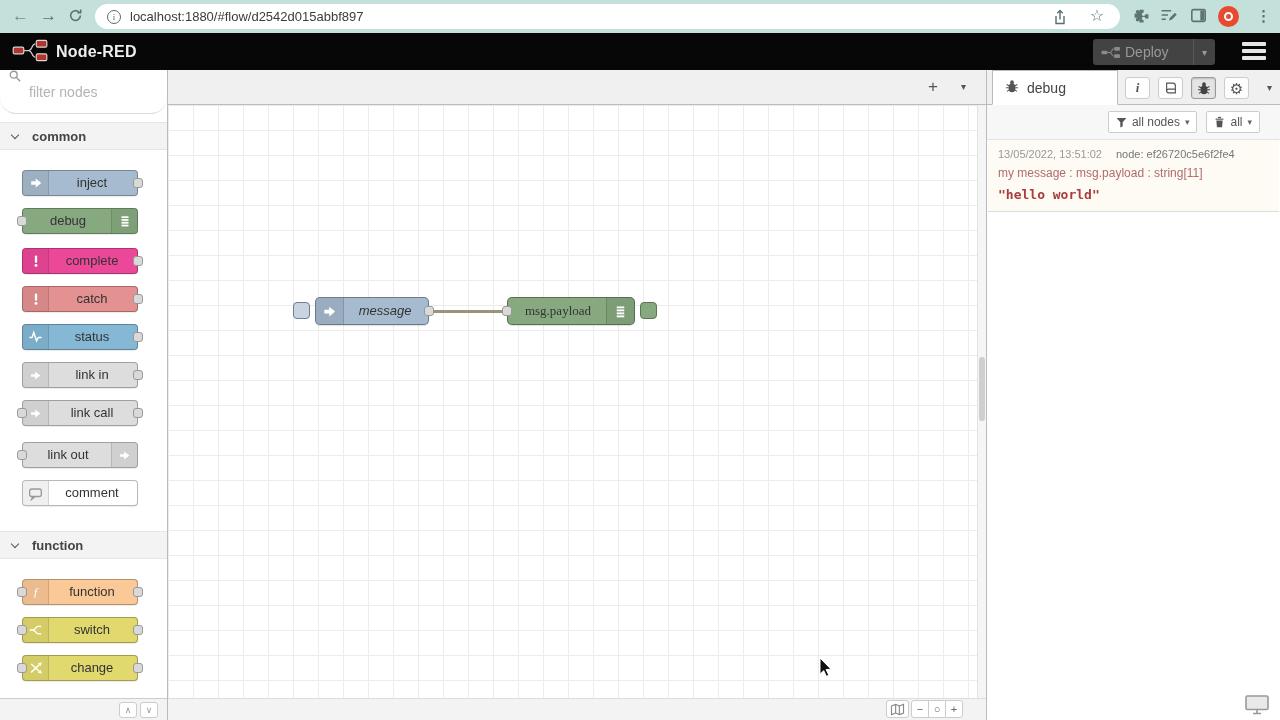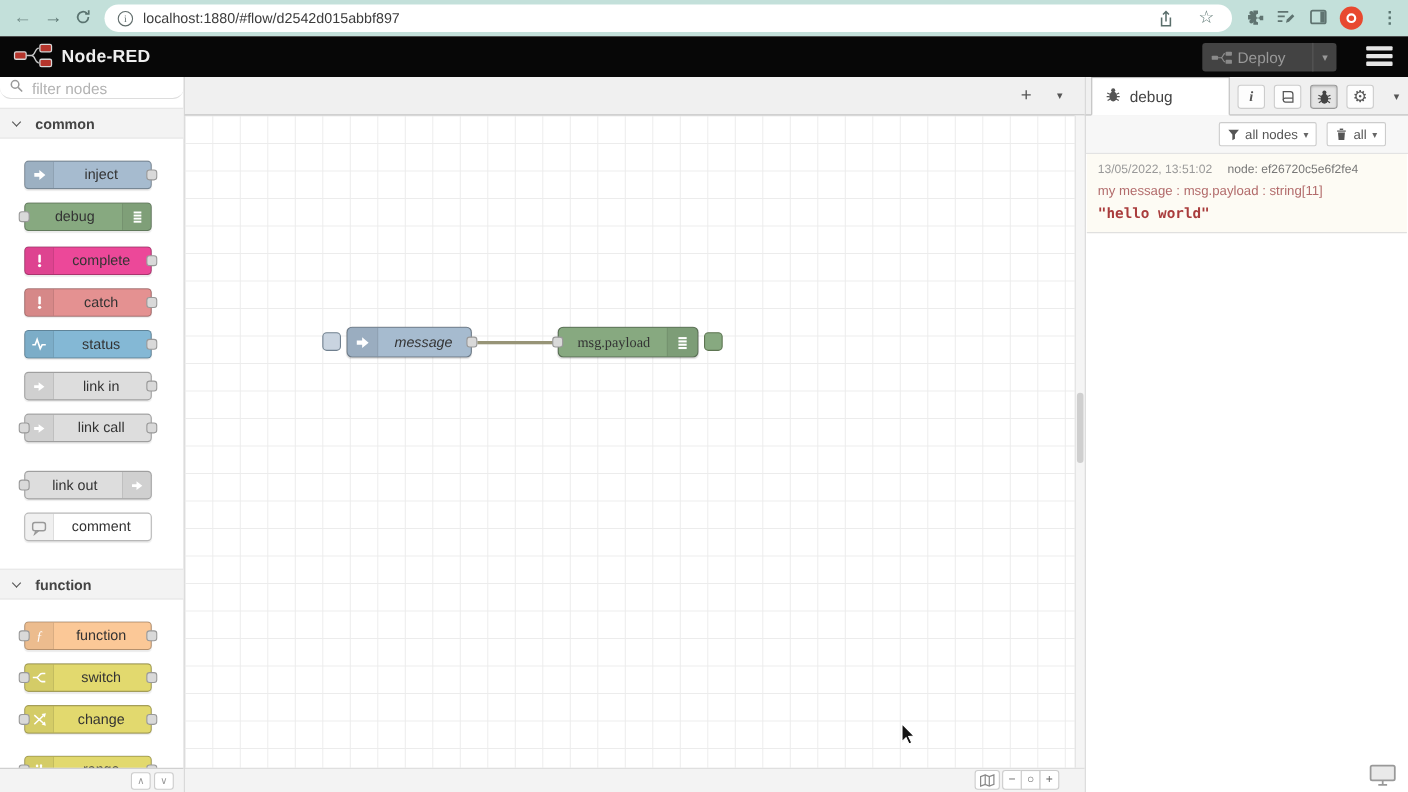--- a/index.html
+++ b/index.html
@@ -31,21 +31,21 @@
   .deploy-label { font-size:14px; }
   .deploy-caret { margin-left:auto; border-left:1px solid #585858; padding:0 8px; font-size:10px; align-self:stretch; display:flex; align-items:center; }
   .hamburger { position:absolute; right:14px; top:9px; width:24px; }
   .hamburger div { height:3.5px; background:#e6e6e6; border-radius:1px; margin-bottom:3.5px; }
 
   
   .main { display:flex; height:650px; position:relative; }
 
   
   .palette { width:168px; border-right:1px solid #bbb; background:#fff; position:relative; overflow:hidden; }
-  .palette-search { height:20px; border-bottom:1px solid #ddd; display:flex; align-items:center; padding:0 9px;border-radius:16px; }
+  .palette-search { height:44px; border-bottom:1px solid #ddd; display:flex; padding:0 9px;border-radius:16px; }
   .palette-search input { border:none; outline:none; background:transparent; font-size:14px; color:#444; margin-left:8px; width:120px; font-family:inherit; }
   .palette-search input::placeholder { color:#b3b3b3; }
   .category-header { height:28px; background:#f3f3f3; border-top:1px solid #e6e6e6; border-bottom:1px solid #e6e6e6; display:flex; align-items:center; padding:0 12px; }
   .chev { width:6px; height:6px; border-right:1.6px solid #555; border-bottom:1.6px solid #555; transform:rotate(45deg); margin-right:14px; margin-top:-3px; flex:none; }
   .cat-label { font-weight:bold; font-size:13px; color:#444; }
   .palette-node { position:relative; width:116px; height:26px; margin-left:22px; border-radius:4px; border:1px solid rgba(0,0,0,.28); box-shadow:0 1px 1px rgba(0,0,0,.08); }
   .icon-region { position:absolute; top:0; bottom:0; width:26px; background:rgba(0,0,0,.06); display:flex; align-items:center; justify-content:center; }
   .ir-left { left:0; border-right:1px solid rgba(0,0,0,.12); border-radius:3px 0 0 3px; }
   .ir-right { right:0; border-left:1px solid rgba(0,0,0,.12); border-radius:0 3px 3px 0; }
   .pn-label { position:absolute; top:0; bottom:0; line-height:24px; font-size:13px; color:#333; text-align:center; }
@@ -294,21 +294,21 @@
         <div class="palette-node" style="background: rgb(221, 221, 221); margin-top: 12px;">
           <div class="icon-region ir-left">
             <svg width="13" height="13" viewBox="0 0 16 16">
               <path d="M7.5 3.2 14 8l-6.5 4.8V9.6H2.5V6.4h5z" fill="#fff"></path>
             </svg>
           </div>
           <span class="pn-label lbl-right">link call</span>
           <span class="port in"></span>
           <span class="port out"></span>
         </div>
-        <div class="palette-node" style="background: rgb(221, 221, 221); margin-top: 26px;">
+        <div class="palette-node" style="background: rgb(221, 221, 221); margin-top: 16px;">
           <span class="pn-label lbl-left">link out</span>
           <div class="icon-region ir-right">
             <svg width="13" height="13" viewBox="0 0 16 16">
               <path d="M7.5 3.2 14 8l-6.5 4.8V9.6H2.5V6.4h5z" fill="#fff"></path>
             </svg>
           </div>
           <span class="port in"></span>
         </div>
         <div class="palette-node" style="background: rgb(255, 255, 255); margin-top: 12px;">
           <div class="icon-region ir-left">

